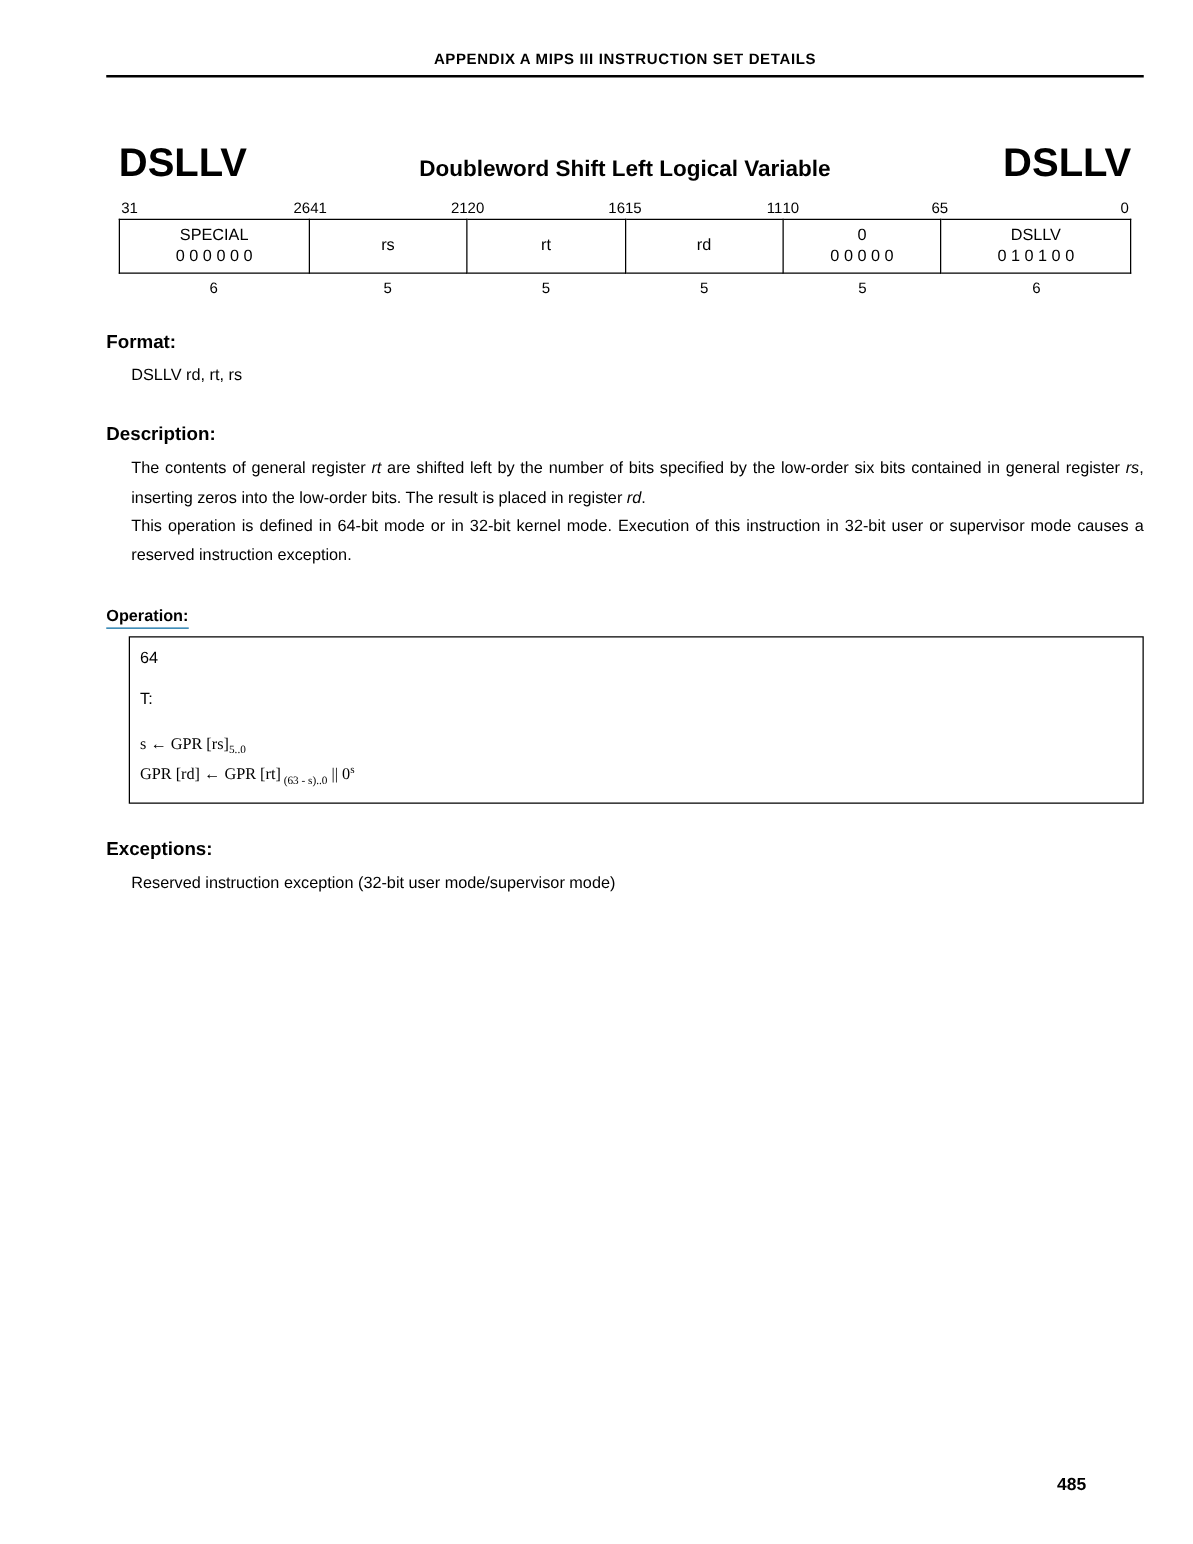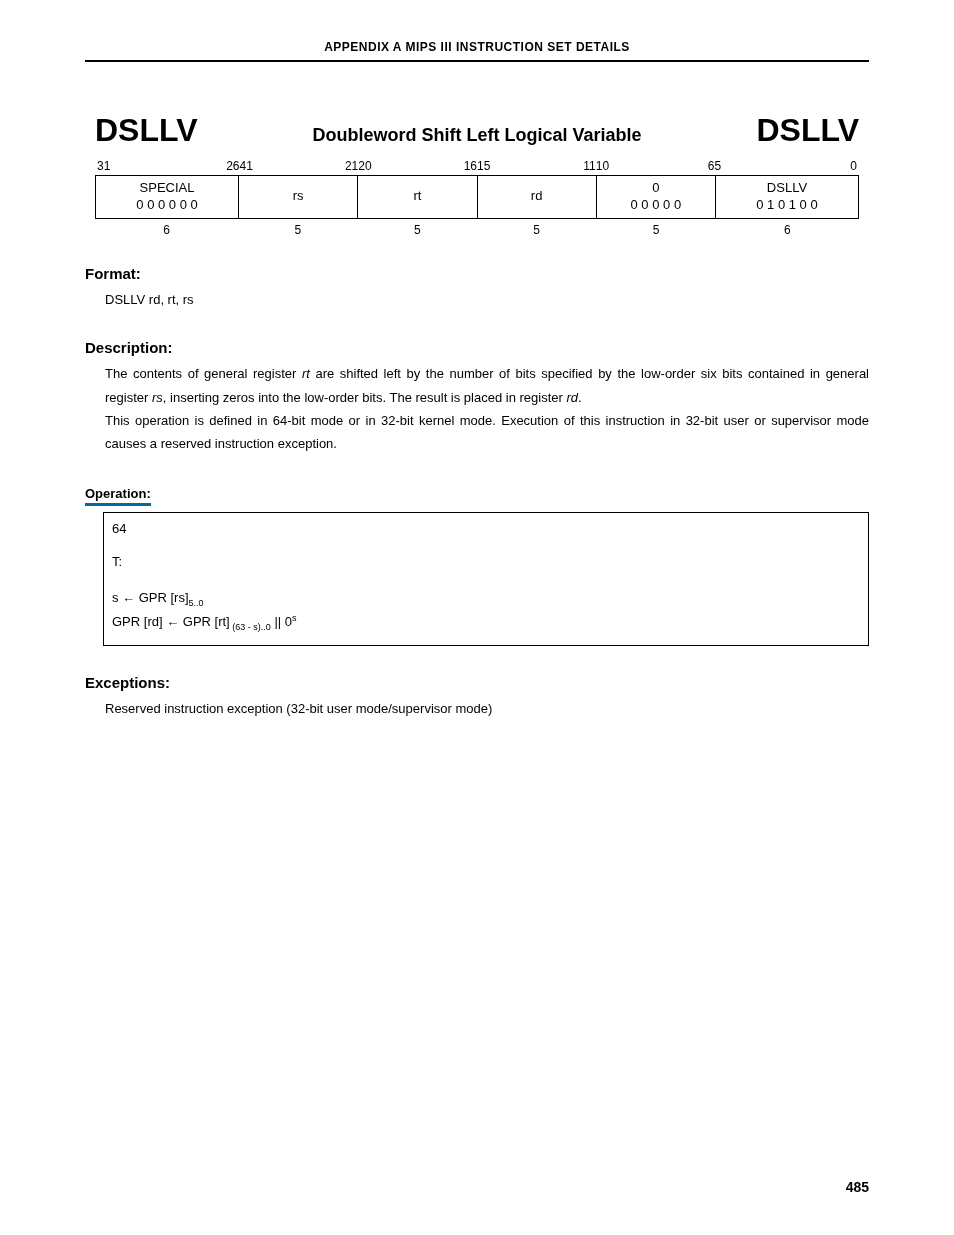--- a/index.html
+++ b/index.html
@@ -7,21 +7,21 @@
     margin: 0;
     padding: 0;
     font-family: Arial, Helvetica, sans-serif;
     background: #fff;
     color: #000;
     width: 954px;
     height: 1235px;
     position: relative;
   }
   .page {
-    padding: 40px 85px 40px 85px;
+    padding: 40px 39px 40px 85px;
   }
   .appendix-header {
     text-align: center;
     font-size: 12px;
     font-weight: bold;
     letter-spacing: 0.5px;
     padding-bottom: 6px;
     border-bottom: 2px solid #000;
     margin-bottom: 50px;
   }
@@ -81,34 +81,34 @@
     line-height: 1.8;
     text-align: justify;
   }
   .desc-body {
     font-size: 13px;
     margin-left: 20px;
     line-height: 1.8;
     text-align: justify;
   }
   .op-underline {
-    border-bottom: 3px solid #0369a1;
+    border-bottom: 1px solid #0369a1;
     padding-bottom: 2px;
     display:inline-block;
     font-size:13px;
     font-weight:bold;
   }
   .op-box {
     border: 1px solid #000;
     margin: 6px 0 0 18px;
     padding: 8px 8px 10px 8px;
     font-size: 13px;
   }
   .op-row { display:flex; gap: 18px; align-items:flex-start;flex-direction:column; }
-  .op-lines { line-height:1.7; }
+  .op-lines { line-height:1.7;font-family:Liberation Serif, serif; }
   .sub { font-size: 9px; vertical-align: sub; }
   .sup { font-size: 9px; vertical-align: super; }
   .italic { font-style: italic; }
   .footer {
     position: absolute;
     bottom: 40px;
     left: 85px;
     right: 85px;
     display: flex;
     justify-content: space-between;

